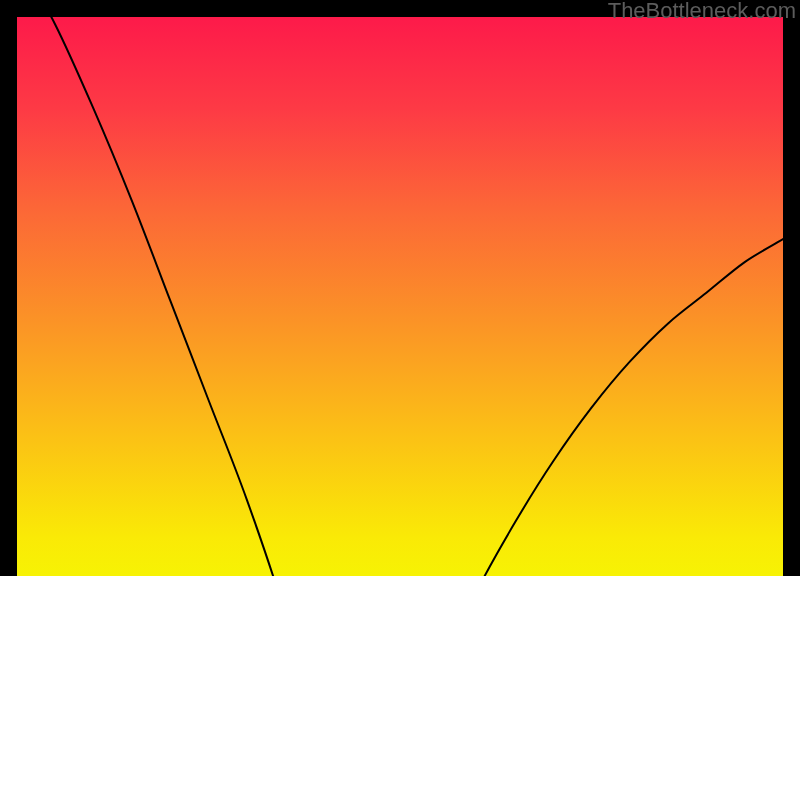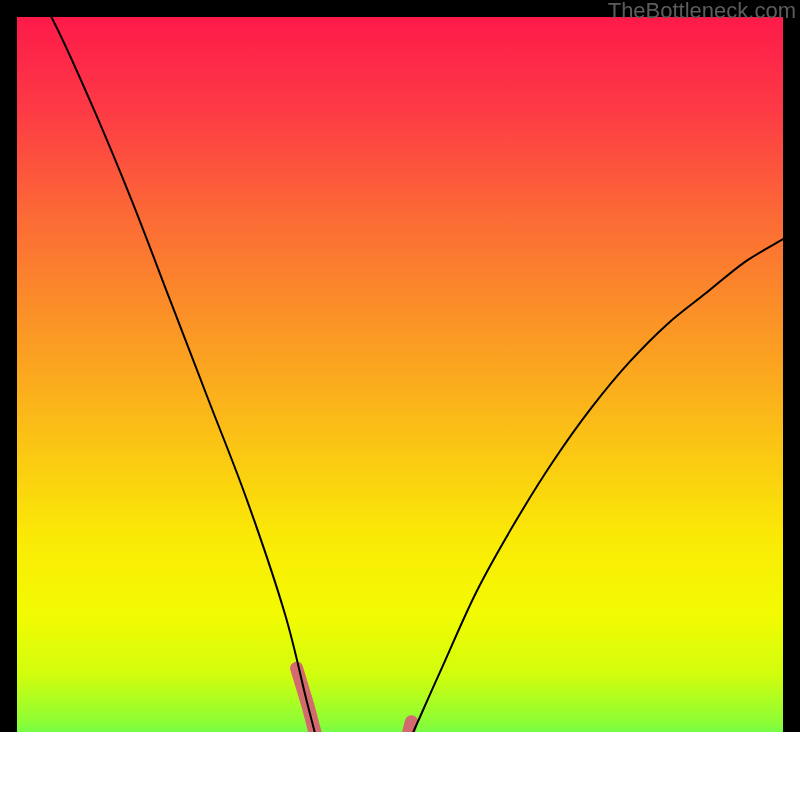--- a/index.html
+++ b/index.html
@@ -4,21 +4,21 @@
 <style>
   body {
     margin: 0;
     padding: 0;
     background: #fff;
     font-family: Arial, Helvetica, sans-serif;
   }
   .stage {
     position: relative;
     width: 800px;
-    height: 732px;
+    height: 576px;
     background: #000;
   }
   .plot {
     position: absolute;
     left: 17px;
     top: 17px;
     width: 766px;
     height: 766px;
     overflow: hidden;
   }

